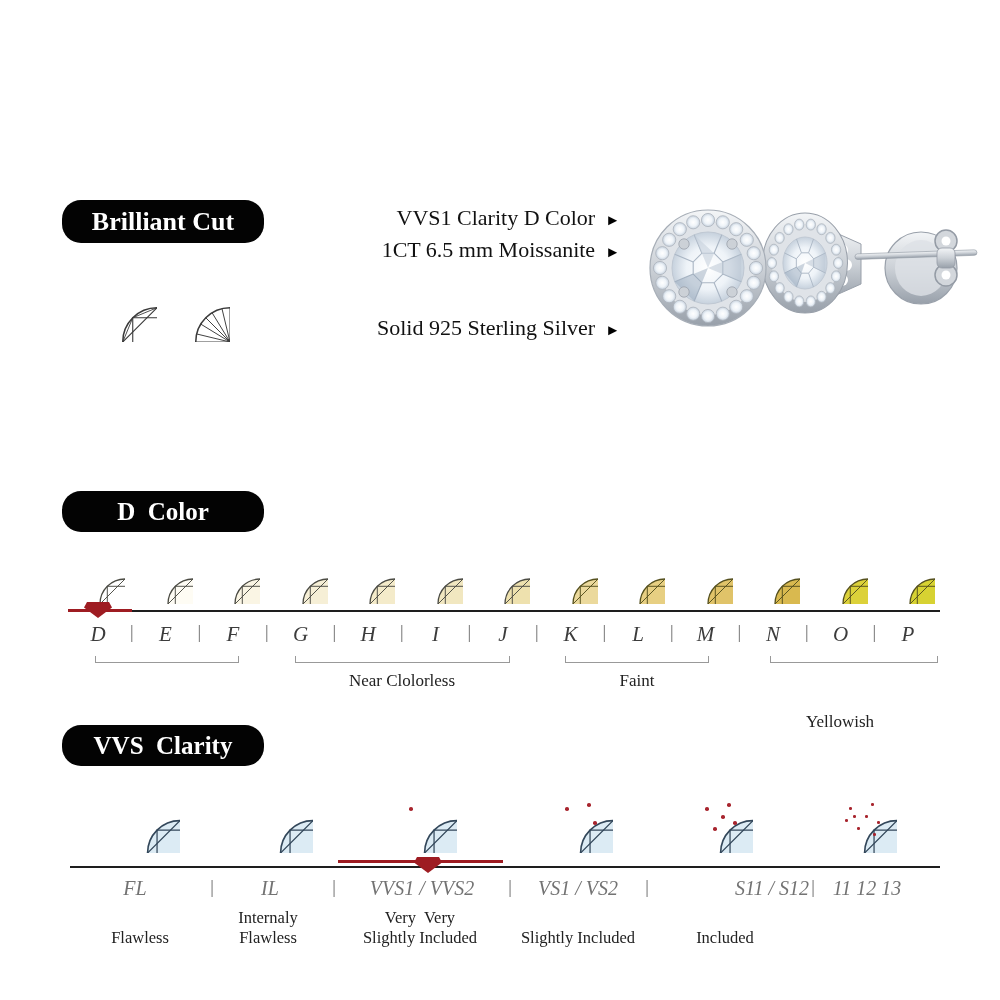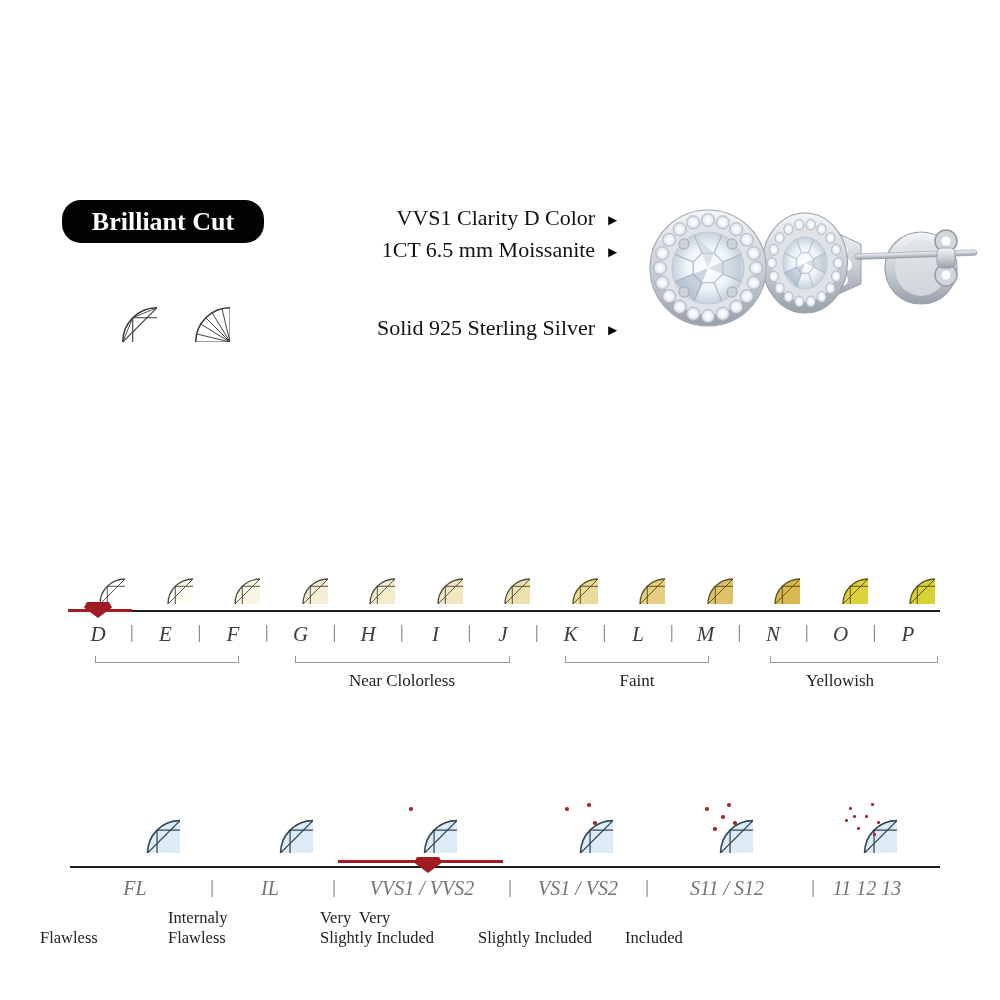--- a/index.html
+++ b/index.html
@@ -44,27 +44,27 @@
   .grade-sep{position:absolute;width:10px;text-align:center;font-size:18px;color:#6a6a6a;}
 
   .bracket{position:absolute;height:6px;border-left:1px solid #999;
     border-right:1px solid #999;border-bottom:1px solid #999;}
   #bracket-0{left:95px;top:656px;width:142px;}
   #bracket-1{left:295px;top:656px;width:213px;}
   #bracket-2{left:565px;top:656px;width:142px;}
   #bracket-3{left:770px;top:656px;width:166px;}
   .cat-label{position:absolute;top:671px;width:200px;text-align:center;
     font-size:17px;color:#222;}
-  #cat-0{left:65px;} #cat-1{left:302px;} #cat-2{left:537px;} #cat-3{left:740px;}
+  #cat-0{left:65px;} #cat-1{left:302px;} #cat-2{left:537px;} #cat-3{left:740px;margin-top:41px;}
 
   .clarity-grade{position:absolute;top:877px;width:160px;text-align:center;
     font-style:italic;font-size:20px;color:#737373;white-space:pre;}
   .clarity-sep{position:absolute;top:877px;width:10px;text-align:center;
     font-size:18px;color:#6a6a6a;}
-  .clarity-desc{position:absolute;top:908px;width:200px;text-align:left;
+  .clarity-desc{position:absolute;top:908px;width:200px;text-align:center;
     font-size:16.5px;line-height:20px;color:#222;white-space:pre;}
 
   #earrings{position:absolute;left:633px;top:186px;width:350px;height:168px;}
 </style>
 </head>
 <body>
 
 <div id="canvas">
 
   <svg width="0" height="0" style="position:absolute" aria-hidden="true">
@@ -236,20 +236,21 @@
       <polygon points="0,0 -13.8,-33.3 6.1,-14.8" fill="#c7d1dc" opacity="0.6"></polygon>
       <g fill="#ccd1d7" stroke="#9aa1ab" stroke-width="0.8">
         <circle cx="24" cy="24" r="5.2"></circle>
           <circle cx="-24" cy="24" r="5.2"></circle>
         <circle cx="-24" cy="-24" r="5.2"></circle>
           <circle cx="24" cy="-24" r="5.2"></circle>
       </g>
     </g>
   </svg>
 
+  <div id="dc-label" class="black-label">D  Color</div>
 
   <div>
       <div class="stone" style="left: 71px; top: 550px; width: 54px; height: 54px;">
         <svg viewBox="-54 -54 108 108" style="width: 100%; height: 100%; display: block; --gf: #ffffff; --gs: #4b4b43;">
           <use href="#gem-top"></use>
         </svg>
       </div>
       <div class="stone" style="left: 138.5px; top: 550px; width: 54px; height: 54px;">
         <svg viewBox="-54 -54 108 108" style="width: 100%; height: 100%; display: block; --gf: #fefcf4; --gs: #4b4b43;">
           <use href="#gem-top"></use>
@@ -345,20 +346,21 @@
     </div>
 
   <div id="bracket-0" class="bracket"></div>
   <div id="bracket-1" class="bracket"></div>
   <div id="bracket-2" class="bracket"></div>
   <div id="bracket-3" class="bracket"></div>
   <div id="cat-1" class="cat-label">Near Clolorless</div>
   <div id="cat-2" class="cat-label">Faint</div>
   <div id="cat-3" class="cat-label">Yellowish</div>
 
+  <div id="vc-label" class="black-label">VVS  Clarity</div>
 
   <div>
       <div class="stone" style="left: 110px; top: 783px; width: 70px; height: 70px;">
         <svg viewBox="-54 -54 108 108" style="width: 100%; height: 100%; display: block; --gf: #dcebf4; --gs: #33475a;">
           <use href="#gem-top"></use>
         </svg>
       </div>
       <div class="stone" style="left: 243px; top: 783px; width: 70px; height: 70px;">
         <svg viewBox="-54 -54 108 108" style="width: 100%; height: 100%; display: block; --gf: #dcebf4; --gs: #33475a;">
           <use href="#gem-top"></use>
@@ -405,21 +407,21 @@
   <div id="clarity-line" class="scale-line"></div>
   <div id="clarity-red-seg" class="red-seg"></div>
   <svg id="clarity-marker" class="marker" viewBox="0 0 28 16">
       <polygon points="3,0 25,0 28,5.5 14,16 0,5.5"></polygon>
     </svg>
   <div>
       <div class="clarity-grade" style="left: 55px;">FL</div>
       <div class="clarity-grade" style="left: 190px;">IL</div>
       <div class="clarity-grade" style="left: 342px; font-style: italic;">VVS1 / VVS2</div>
       <div class="clarity-grade" style="left: 498px;">VS1 / VS2</div>
-      <div class="clarity-grade" style="left: 647px;">S11 / S12</div>
+      <div class="clarity-grade" style="left: 647px; padding-left: 45px;">S11 / S12</div>
       <div class="clarity-grade" style="left: 787px;">11 12 13</div>
       <div class="clarity-sep" style="left: 207px;">|</div>
       <div class="clarity-sep" style="left: 329px;">|</div>
       <div class="clarity-sep" style="left: 505px;">|</div>
       <div class="clarity-sep" style="left: 642px;">|</div>
       <div class="clarity-sep" style="left: 808px;">|</div>
     </div>
   <div>
       <div class="clarity-desc" style="left: 40px;"> 
 Flawless</div>

